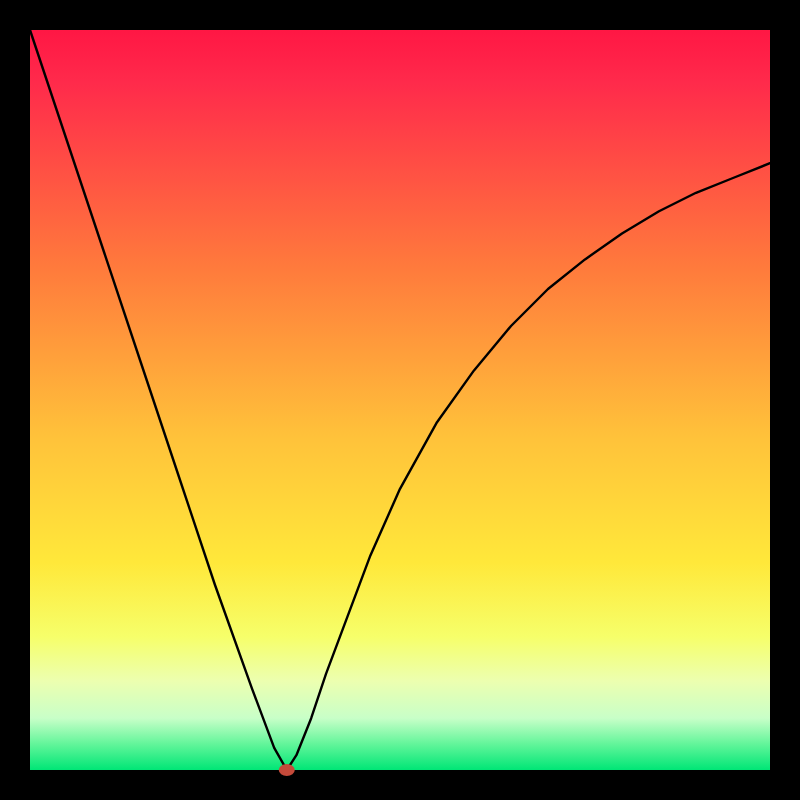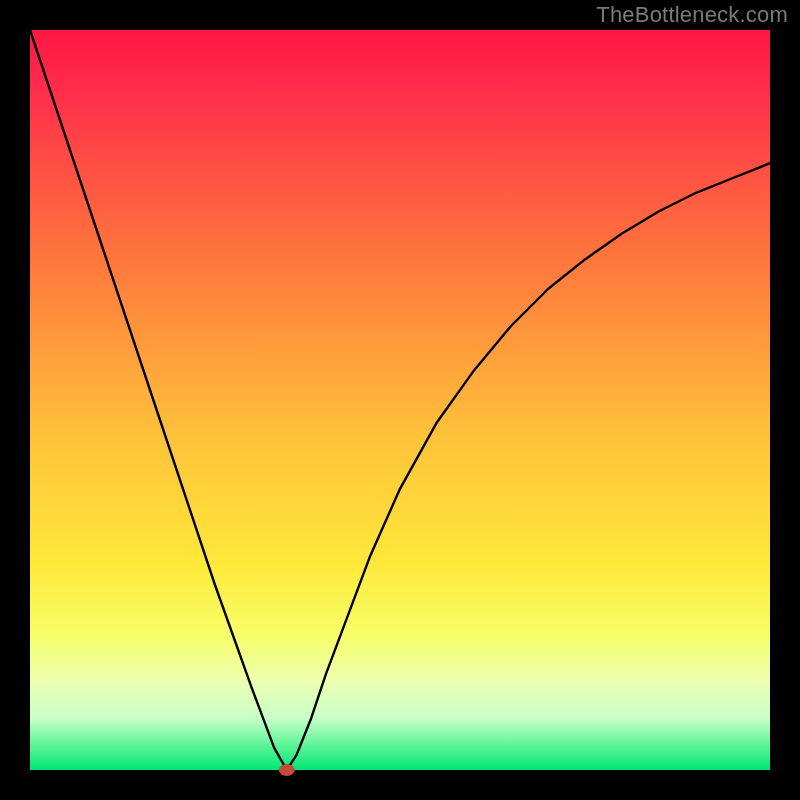--- a/index.html
+++ b/index.html
@@ -28,21 +28,20 @@
     z-index: 10;
   }
   svg {
     display: block;
   }
 </style>
 </head>
 <body>
 
 <div class="frame">
-  <div class="watermark">TheBottleneck.com</div>
 
   <svg width="800" height="800" viewBox="0 0 800 800">
     <defs>
       <linearGradient id="bg-grad" x1="0" y1="0" x2="0" y2="1">
           <stop offset="0.00%" stop-color="#ff1744"></stop>
           <stop offset="7.00%" stop-color="#ff2a4b"></stop>
           <stop offset="32.00%" stop-color="#ff7a3c"></stop>
           <stop offset="55.00%" stop-color="#ffc23a"></stop>
           <stop offset="72.00%" stop-color="#ffe83a"></stop>
           <stop offset="82.00%" stop-color="#f6ff6a"></stop>

